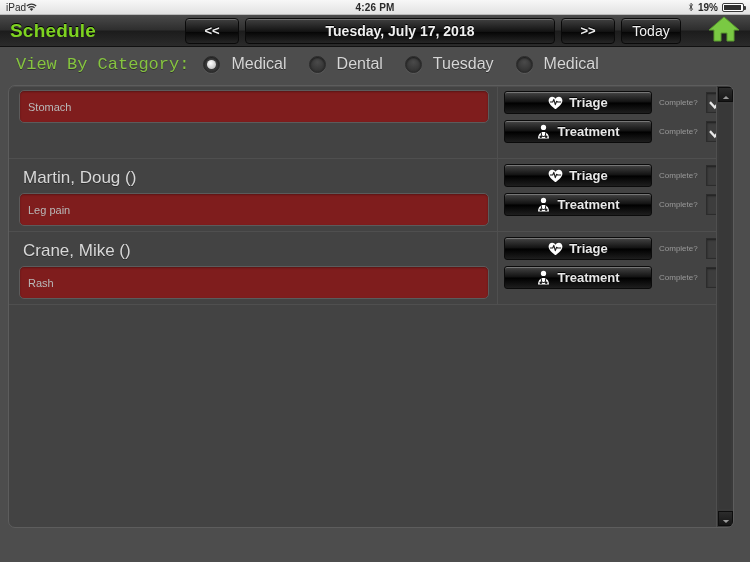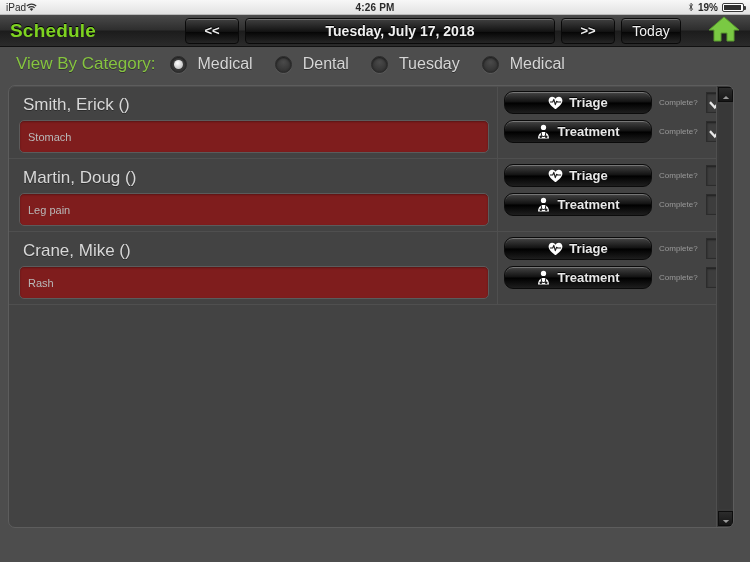--- a/index.html
+++ b/index.html
@@ -76,20 +76,21 @@
 
   
   .catrow {
     height: 34px; display: flex; align-items: center;
     padding-left: 16px; gap: 0px;
     background: #4d4d4d;
   }
   .cat-label {
     color: #86c440; font-size: 17px; margin-right: 14px;
     text-shadow: 0 1px 0 rgba(0,0,0,.35);
+    font-family: Liberation Mono, monospace;
   }
   .radio-item { display: flex; align-items: center; gap: 11px; margin-right: 22px; }
   .radio {
     width: 17px; height: 17px; border-radius: 50%;
     background: radial-gradient(circle at 50% 35%, #4a4a4a 0%, #343434 70%, #2a2a2a 100%);
     border: 1px solid #2a2a2a;
     box-shadow: inset 0 1px 2px rgba(0,0,0,.6), 0 1px 0 rgba(255,255,255,.08);
     display: flex; align-items: center; justify-content: center;
   }
   .radio.on::after {
@@ -139,21 +140,21 @@
   }
   .row-right {
     flex: 1;
     border-left: 1px solid #4f4f4f;
     padding: 5px 0 5px 6px;
     display: flex; flex-direction: column; justify-content: flex-start; gap: 6px;
   }
   .action-line { display: flex; align-items: center; gap: 7px; height: 23px; }
   .actbtn {
     width: 148px; height: 23px;
-    border-radius: 9px;
+    border-radius: 3px;
     border: 1px solid #0b0b0b;
     background: linear-gradient(to bottom, #5e5e5e 0%, #3c3c3c 8%, #111 48%, #000 52%, #1e1e1e 100%);
     color: #e8e8e8; font-size: 13px; font-weight: bold;
     display: flex; align-items: center; justify-content: center; gap: 6px;
     text-shadow: 0 -1px 0 #000;
     box-shadow: inset 0 1px 0 rgba(255,255,255,.2);
   }
   .act-ic { width: 15px; height: 15px; display: inline-flex; align-items: center; justify-content: center; }
   .complete-lbl { color: #9a9a9a; font-size: 8px; width: 40px; }
   .chk {
@@ -250,21 +251,20 @@
       <span class="radio"></span>
       <span class="radio-label">Medical</span>
     </div>
   </div>
 
   <div class="panel">
     <div class="panel-inner">
 
       <div class="patient-row">
         <div class="row-left">
-          <div class="pname">Smith, Erick  ()</div>
           <div class="complaint">Stomach</div>
         </div>
         <div class="row-right">
           <div class="action-line">
             <div class="actbtn">
               <span class="act-ic">
                 <svg viewBox="0 0 16 15" width="15" height="14">
                   <path d="M8 14 C8 14 0.6 9.4 0.6 5 C0.6 2.4 2.5 0.9 4.4 0.9 C6 0.9 7.3 1.9 8 3 C8.7 1.9 10 0.9 11.6 0.9 C13.5 0.9 15.4 2.4 15.4 5 C15.4 9.4 8 14 8 14 Z" fill="#ffffff"></path>
                   <path d="M2 6.4 H5 L6.2 3.6 L7.8 9.2 L9.2 5.6 L10.2 6.4 H14" stroke="#1b1b1b" stroke-width="1.2" fill="none" stroke-linejoin="round"></path>
                 </svg>

